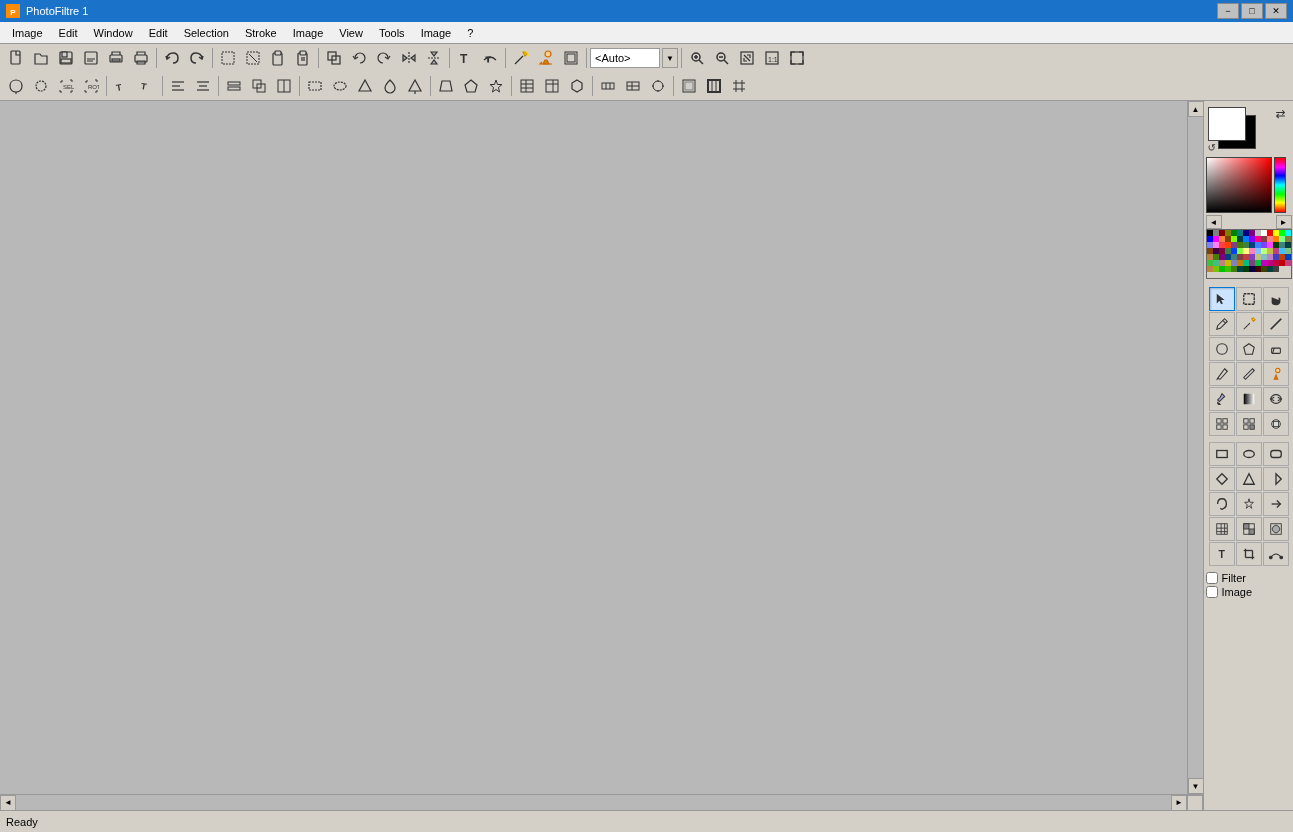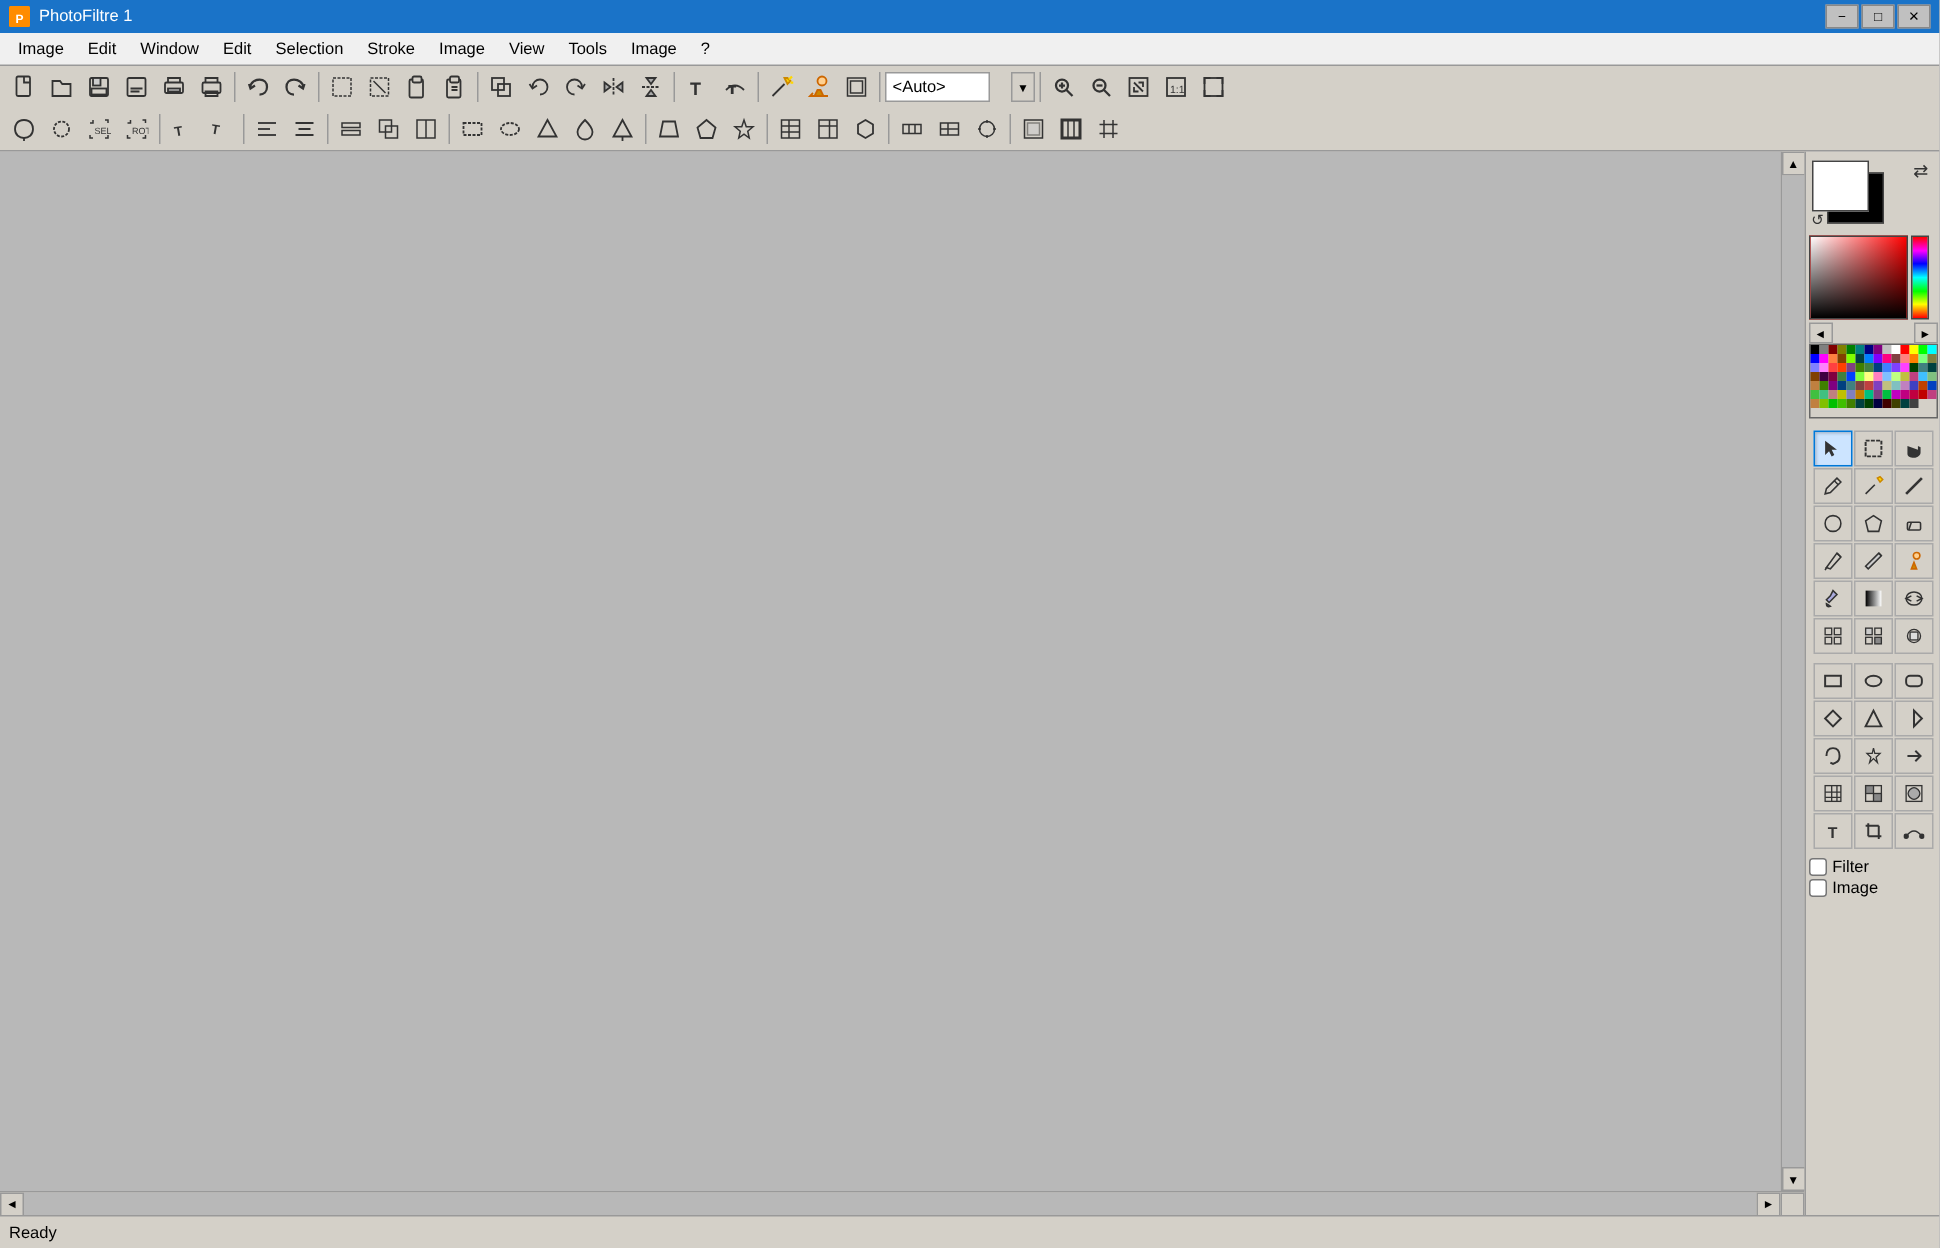--- a/index.html
+++ b/index.html
@@ -106,21 +106,21 @@
       cursor: pointer;
       font-size: 11px;
       color: #333;
     }
     .tb-btn svg { width: 16px; height: 16px; }
 
     
     .zoom-dropdown {
       display: flex;
       align-items: center;
-      gap: 14px;
+      gap: 2px;
     }
     .zoom-input {
       width: 70px;
       height: 20px;
       border: 1px solid #999;
       background: white;
       font-size: 11px;
       padding: 0 4px;
     }
     .zoom-arrow {

